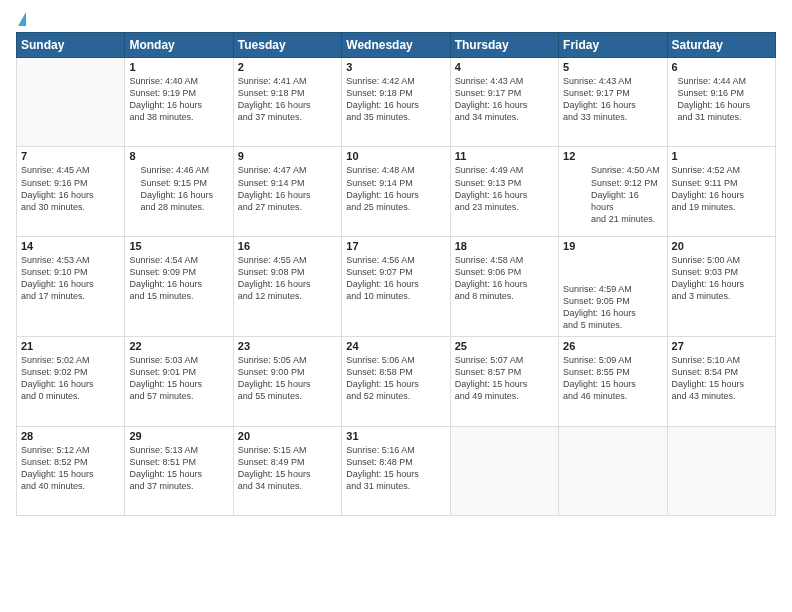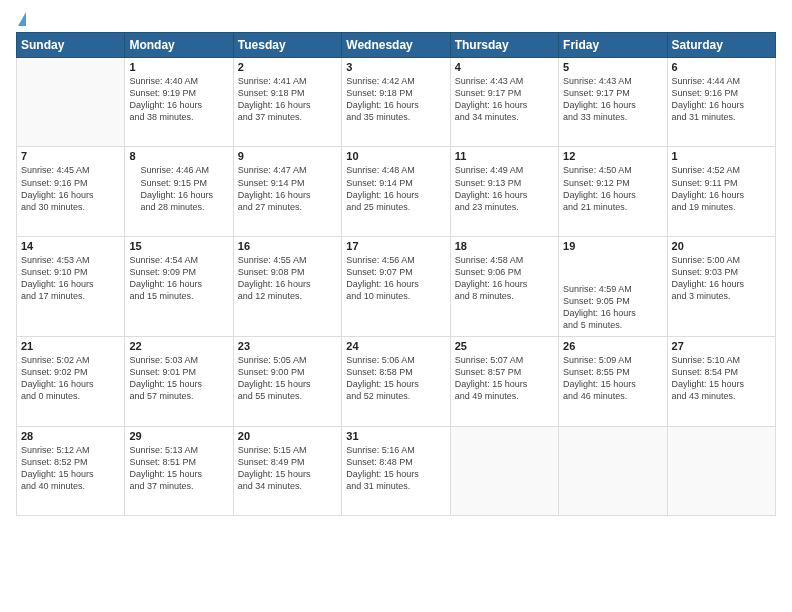--- a/index.html
+++ b/index.html
@@ -170,21 +170,21 @@
           </td>
           <td>
             <span class="day-number">5</span>
             <div class="day-info" style="white-space: pre-line;">Sunrise: 4:43 AM
 Sunset: 9:17 PM
 Daylight: 16 hours
 and 33 minutes.</div>
           </td>
           <td>
             <span class="day-number">6</span>
-            <div class="day-info" style="white-space: pre-line;">Sunrise: 4:44 AM
+            <div class="day-info" style="white-space: pre-line; margin-left: 6px;">Sunrise: 4:44 AM
 Sunset: 9:16 PM
 Daylight: 16 hours
 and 31 minutes.</div>
           </td>
         </tr>
         <tr>
           <td>
             <span class="day-number">7</span>
             <div class="day-info" style="white-space: pre-line;">Sunrise: 4:45 AM
 Sunset: 9:16 PM
@@ -214,21 +214,21 @@
           </td>
           <td>
             <span class="day-number">11</span>
             <div class="day-info" style="white-space: pre-line;">Sunrise: 4:49 AM
 Sunset: 9:13 PM
 Daylight: 16 hours
 and 23 minutes.</div>
           </td>
           <td>
             <span class="day-number">12</span>
-            <div class="day-info" style="white-space: pre-line;">Sunrise: 4:50 AM
+            <div class="day-info" style="white-space: pre-line; margin-left: 28px;">Sunrise: 4:50 AM
 Sunset: 9:12 PM
 Daylight: 16 hours
 and 21 minutes.</div>
           </td>
           <td>
             <span class="day-number">1</span>
             <div class="day-info" style="white-space: pre-line;">Sunrise: 4:52 AM
 Sunset: 9:11 PM
 Daylight: 16 hours
 and 19 minutes.</div>

